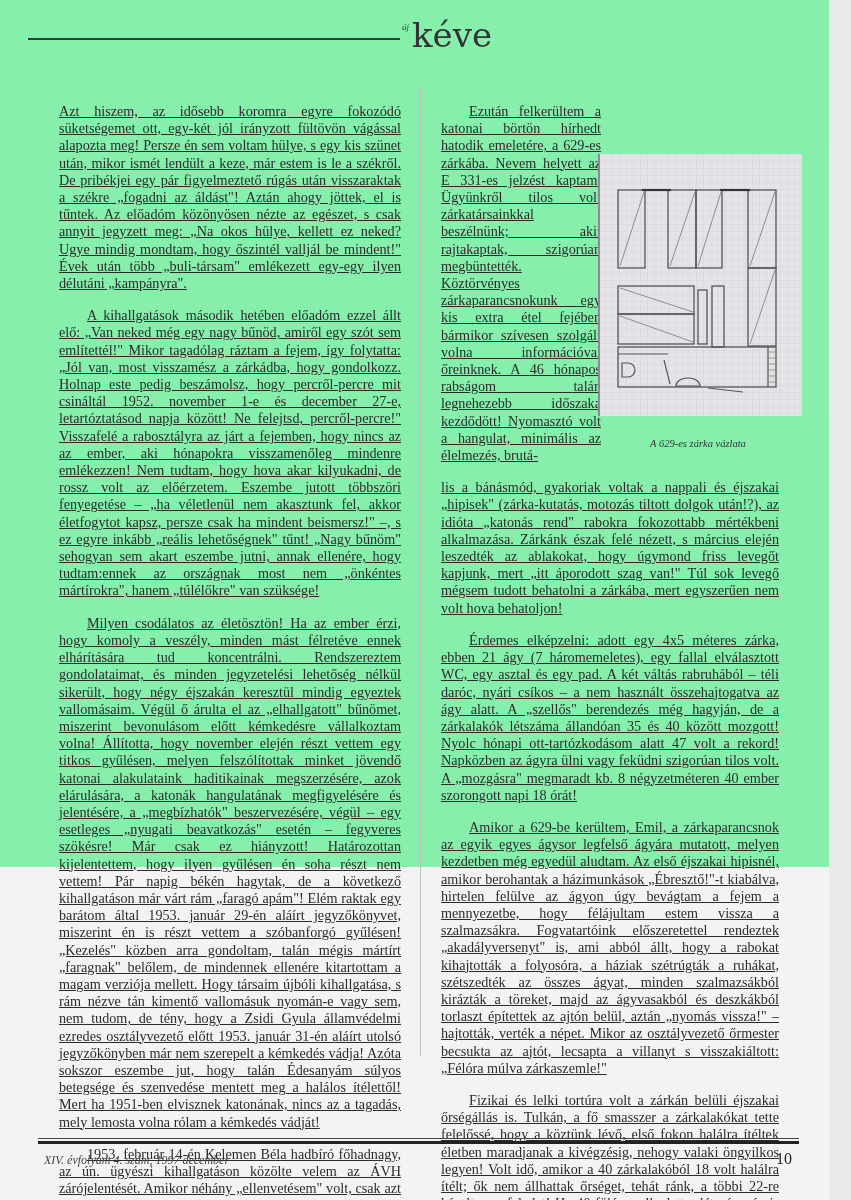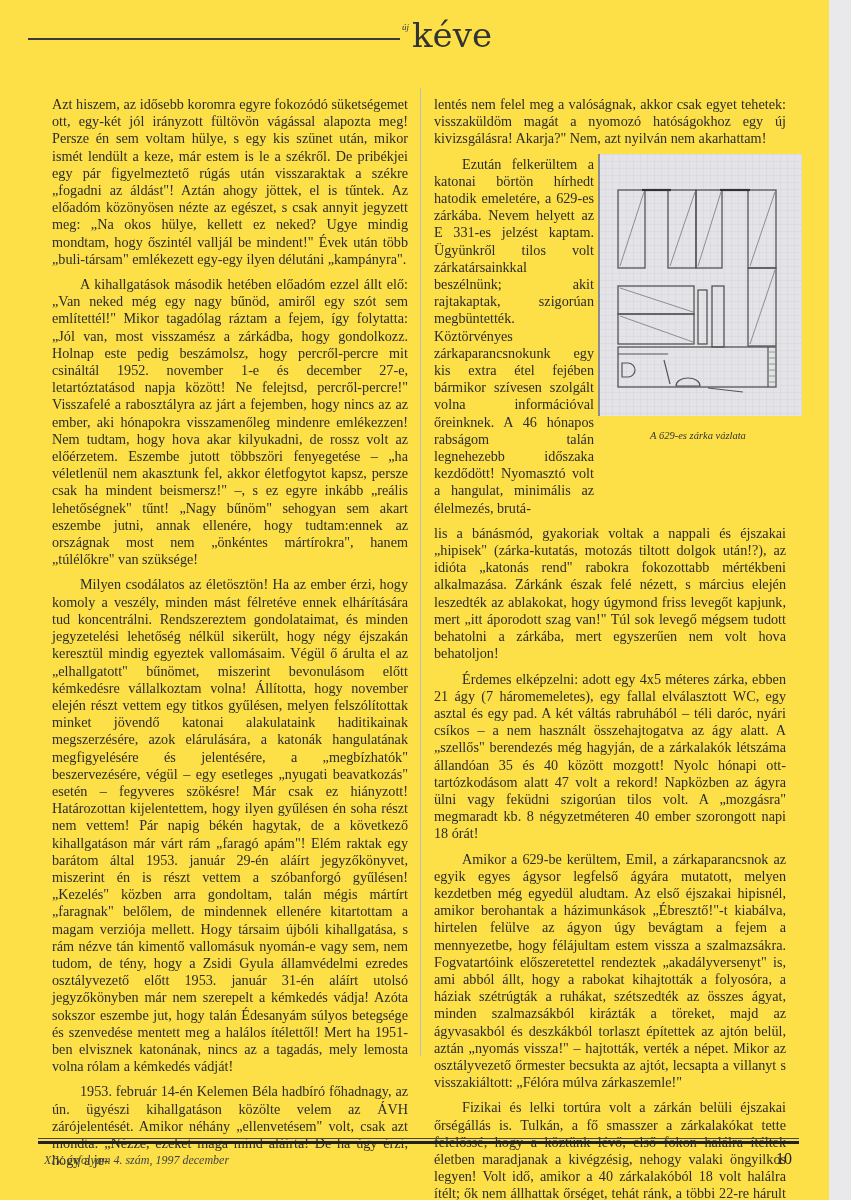--- a/index.html
+++ b/index.html
@@ -1,34 +1,34 @@
 <!DOCTYPE html>
 <html><head>
 <meta charset="utf-8">
 <style>
   html, body { margin:0; padding:0; }
   body { width:851px; height:1200px; background:#f3f3f5; position:relative; overflow:hidden;
          font-family:"Liberation Serif", "DejaVu Serif", serif; color:#2b2b2b; }
-  .page { position:absolute; left:0; top:0; width:851px; height:1200px; background:#fde047; }
+  .page { position:absolute; left:0; top:0; width:851px; height:867px; background:#86efac; }
   .rightedge { position:absolute; right:0; top:0; width:22px; height:1200px; background:#e9e9ec; }
   
   .hdr-line { position:absolute; left:28px; top:38px; width:372px; height:2px; background:#3a3a3a; }
   .logo-small { position:absolute; left:402px; top:22px; font-size:9px; font-style:italic; color:#333; }
   .logo { position:absolute; left:412px; top:18px; font-size:34px; font-family:"DejaVu Serif", serif; color:#333; letter-spacing:0px; line-height:34px; }
   
   .col { position:absolute; font-size:14.2px; line-height:17.2px; text-align:justify; hyphens:manual; }
-  .col p { margin:8px; }
+  .col p { margin:15px;text-decoration:underline; }
   .col p.ind { text-indent:28px; }
   .col-left { left:44px; top:88px; width:372px; }
   .col-right { left:426px; top:88px; width:368px; }
   .vrule { position:absolute; left:420px; top:88px; width:1px; height:968px; background:#bdbdbd; }
   
   .figure { position:absolute; left:598px; top:154px; width:204px; height:296px; }
   .figure svg { width:204px; height:262px; display:block; }
-  .caption { position:absolute; left:0; top:276px; width:200px; text-align:center; font-size:10.5px; font-style:italic; color:#333; }
+  .caption { position:absolute; left:0; top:284px; width:200px; text-align:center; font-size:10.5px; font-style:italic; color:#333; }
   .wrap-left { width:160px; }
   
   .ftr-line1 { position:absolute; left:38px; top:1138px; width:761px; height:1px; background:#444; }
   .ftr-line2 { position:absolute; left:38px; top:1141px; width:761px; height:3px; background:#222; }
   .ftr-text { position:absolute; left:44px; top:1153px; font-size:12px; font-style:italic; color:#444; }
   .ftr-page { position:absolute; left:776px; top:1150px; font-size:16px; color:#222; }
 </style>
 </head>
 <body>
 
@@ -42,21 +42,20 @@
   <div class="col col-left">
     <p>Azt hiszem, az idősebb koromra egyre fokozódó süketségemet ott, egy-két jól irányzott fültövön vágással alapozta meg! Persze én sem voltam hülye, s egy kis szünet után, mikor ismét lendült a keze, már estem is le a székről. De pribékjei egy pár figyelmeztető rúgás után visszaraktak a székre „fogadni az áldást"! Aztán ahogy jöttek, el is tűntek. Az előadóm közönyösen nézte az egészet, s csak annyit jegyzett meg: „Na okos hülye, kellett ez neked? Ugye mindig mondtam, hogy őszintél valljál be mindent!" Évek után több „buli-társam" emlékezett egy-egy ilyen délutáni „kampányra".</p>
     <p class="ind">A kihallgatások második hetében előadóm ezzel állt elő: „Van neked még egy nagy bűnöd, amiről egy szót sem említettél!" Mikor tagadólag ráztam a fejem, így folytatta: „Jól van, most visszamész a zárkádba, hogy gondolkozz. Holnap este pedig beszámolsz, hogy percről-percre mit csináltál 1952. november 1-e és december 27-e, letartóztatásod napja között! Ne felejtsd, percről-percre!" Visszafelé a rabosztályra az járt a fejemben, hogy nincs az az ember, aki hónapokra visszamenőleg mindenre emlékezzen! Nem tudtam, hogy hova akar kilyukadni, de rossz volt az előérzetem. Eszembe jutott többszöri fenyegetése – „ha véletlenül nem akasztunk fel, akkor életfogytot kapsz, persze csak ha mindent beismersz!" –, s ez egyre inkább „reális lehetőségnek" tűnt! „Nagy bűnöm" sehogyan sem akart eszembe jutni, annak ellenére, hogy tudtam:ennek az országnak most nem „önkéntes mártírokra", hanem „túlélőkre" van szüksége!</p>
     <p class="ind">Milyen csodálatos az életösztön! Ha az ember érzi, hogy komoly a veszély, minden mást félretéve ennek elhárítására tud koncentrálni. Rendszereztem gondolataimat, és minden jegyzetelési lehetőség nélkül sikerült, hogy négy éjszakán keresztül mindig egyeztek vallomásaim. Végül ő árulta el az „elhallgatott" bűnömet, miszerint bevonulásom előtt kémkedésre vállalkoztam volna! Állította, hogy november elején részt vettem egy titkos gyűlésen, melyen felszólítottak minket jövendő katonai alakulataink haditikainak megszerzésére, azok elárulására, a katonák hangulatának megfigyelésére és jelentésére, a „megbízhatók" beszervezésére, végül – egy esetleges „nyugati beavatkozás" esetén – fegyveres szökésre! Már csak ez hiányzott! Határozottan kijelentettem, hogy ilyen gyűlésen én soha részt nem vettem! Pár napig békén hagytak, de a következő kihallgatáson már várt rám „faragó apám"! Elém raktak egy barátom által 1953. január 29-én aláírt jegyzőkönyvet, miszerint én is részt vettem a szóbanforgó gyűlésen! „Kezelés" közben arra gondoltam, talán mégis mártírt „faragnak" belőlem, de mindennek ellenére kitartottam a magam verziója mellett. Hogy társaim újbóli kihallgatása, s rám nézve tán kimentő vallomásuk nyomán-e vagy sem, nem tudom, de tény, hogy a Zsidi Gyula államvédelmi ezredes osztályvezető előtt 1953. január 31-én aláírt utolsó jegyzőkönyben már nem szerepelt a kémkedés vádja! Azóta sokszor eszembe jut, hogy talán Édesanyám súlyos betegsége és szenvedése mentett meg a halálos ítélettől! Mert ha 1951-ben elvisznek katonának, nincs az a tagadás, mely lemosta volna rólam a kémkedés vádját!</p>
     <p class="ind">1953. február 14-én Kelemen Béla hadbíró főhadnagy, az ún. ügyészi kihallgatáson közölte velem az ÁVH zárójelentését. Amikor néhány „ellenvetésem" volt, csak azt mondta: „Nézze, ezeket maga mind aláírta! De ha úgy érzi, hogy a je-</p>
   </div>
 
   <div class="vrule"></div>
 
   <div class="col col-right">
-    <p>lentés nem felel meg a valóságnak, akkor csak egyet tehetek: visszaküldöm magát a nyomozó hatóságokhoz egy új kivizsgálásra! Akarja?" Nem, azt nyilván nem akarhattam!</p>
     <p class="ind wrap-left">Ezután felkerültem a katonai börtön hírhedt hatodik emeletére, a 629-es zárkába. Nevem helyett az E 331-es jelzést kaptam. Ügyünkről tilos volt zárkatársainkkal beszélnünk; akit rajtakaptak, szigorúan megbüntették. Köztörvényes zárkaparancsnokunk egy kis extra étel fejében bármikor szívesen szolgált volna információval őreinknek. A 46 hónapos rabságom talán legnehezebb időszaka kezdődött! Nyomasztó volt a hangulat, minimális az élelmezés, brutá-</p>
     <p>lis a bánásmód, gyakoriak voltak a nappali és éjszakai „hipisek" (zárka-kutatás, motozás tiltott dolgok után!?), az idióta „katonás rend" rabokra fokozottabb mértékbeni alkalmazása. Zárkánk észak felé nézett, s március elején leszedték az ablakokat, hogy úgymond friss levegőt kapjunk, mert „itt áporodott szag van!" Túl sok levegő mégsem tudott behatolni a zárkába, mert egyszerűen nem volt hova behatoljon!</p>
     <p class="ind">Érdemes elképzelni: adott egy 4x5 méteres zárka, ebben 21 ágy (7 háromemeletes), egy fallal elválasztott WC, egy asztal és egy pad. A két váltás rabruhából – téli daróc, nyári csíkos – a nem használt összehajtogatva az ágy alatt. A „szellős" berendezés még hagyján, de a zárkalakók létszáma állandóan 35 és 40 között mozgott! Nyolc hónapi ott-tartózkodásom alatt 47 volt a rekord! Napközben az ágyra ülni vagy feküdni szigorúan tilos volt. A „mozgásra" megmaradt kb. 8 négyzetméteren 40 ember szorongott napi 18 órát!</p>
     <p class="ind">Amikor a 629-be kerültem, Emil, a zárkaparancsnok az egyik egyes ágysor legfelső ágyára mutatott, melyen kezdetben még egyedül aludtam. Az első éjszakai hipisnél, amikor berohantak a házimunkások „Ébresztő!"-t kiabálva, hirtelen felülve az ágyon úgy bevágtam a fejem a mennyezetbe, hogy félájultam estem vissza a szalmazsákra. Fogvatartóink előszeretettel rendeztek „akadályversenyt" is, ami abból állt, hogy a rabokat kihajtották a folyosóra, a háziak szétrúgták a ruhákat, szétszedték az összes ágyat, minden szalmazsákból kirázták a töreket, majd az ágyvasakból és deszkákból torlaszt építettek az ajtón belül, aztán „nyomás vissza!" – hajtották, verték a népet. Mikor az osztályvezető őrmester becsukta az ajtót, lecsapta a villanyt s visszakiáltott: „Félóra múlva zárkaszemle!"</p>
     <p class="ind">Fizikai és lelki tortúra volt a zárkán belüli éjszakai őrségállás is. Tulkán, a fő smasszer a zárkalakókat tette felelőssé, hogy a köztünk lévő, első fokon halálra ítéltek életben maradjanak a kivégzésig, nehogy valaki öngyilkos legyen! Volt idő, amikor a 40 zárkalakóból 18 volt halálra ítélt; ők nem állhattak őrséget, tehát ránk, a többi 22-re hárult ez a feladat! Ha 40 fölé emelkedett a létszám, én is kaptam ágytársat. A 70 cm széles</p>
   </div>
 
   <div class="figure">
     <svg viewBox="0 0 204 262">
       <defs>

